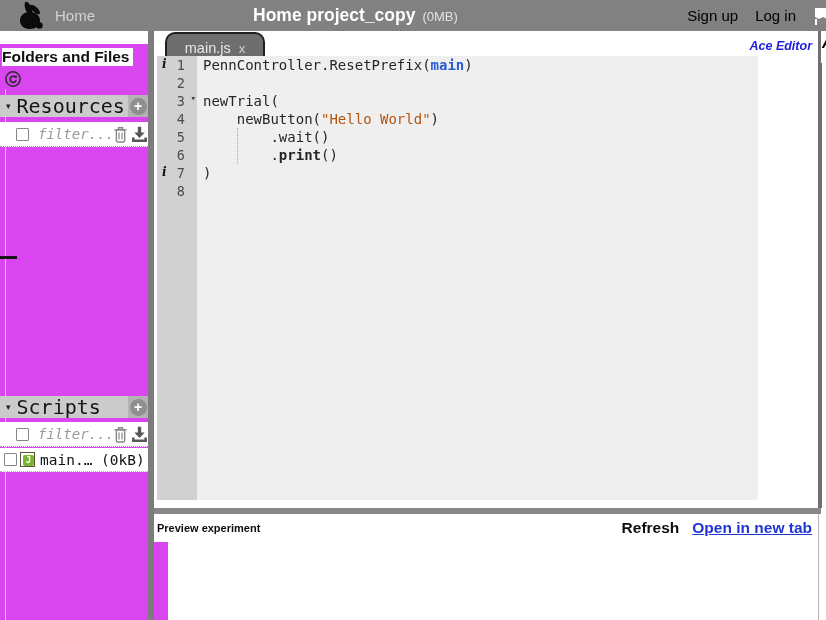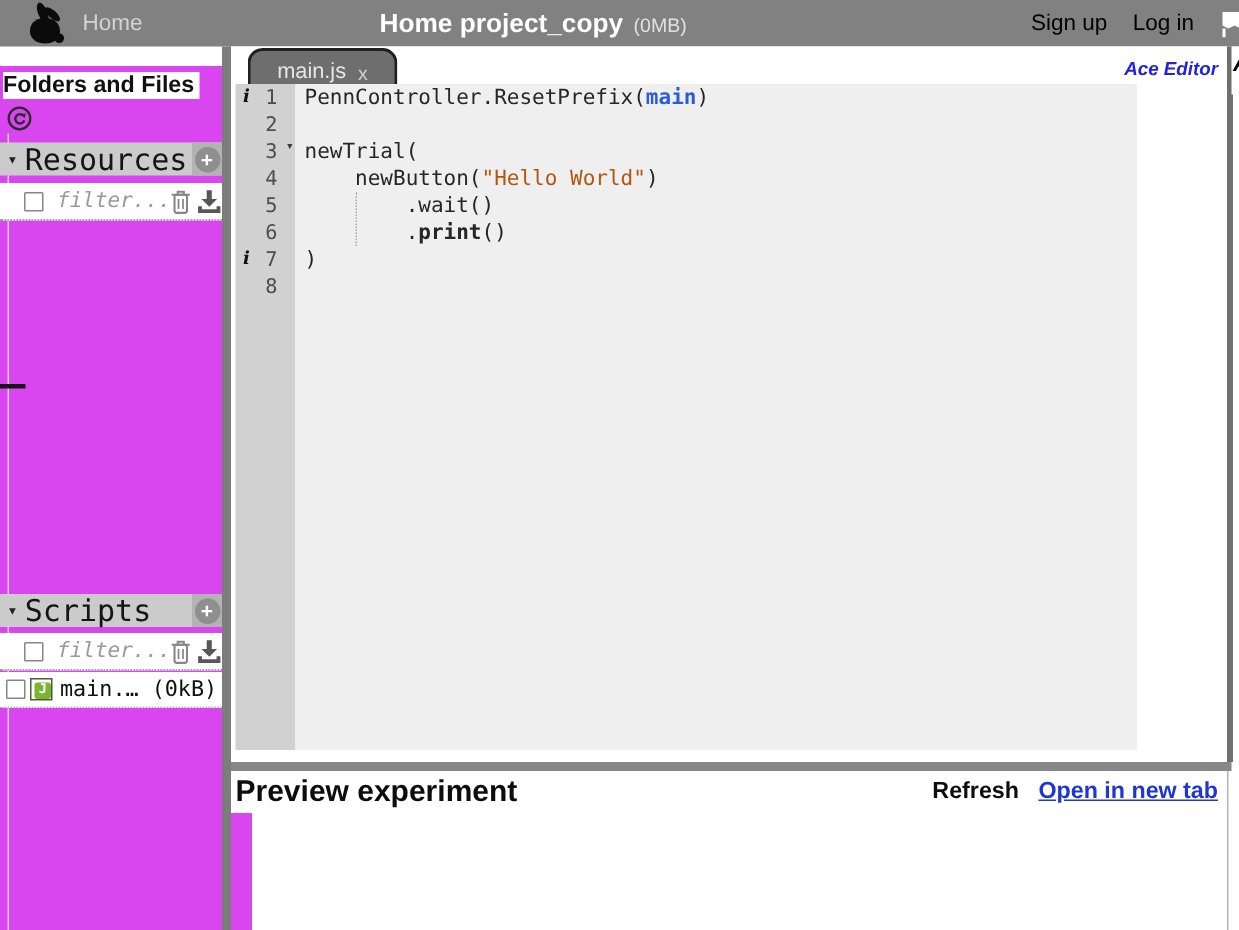--- a/index.html
+++ b/index.html
@@ -113,21 +113,21 @@
               font-family:"DejaVu Sans Mono", monospace; font-size:14px; color:#262626; }
   .tok-constant { color:#2b5bd7; font-weight:bold; }
   .tok-string { color:#b4550e; }
   .tok-bold { font-weight:bold; }
   .indent-guide { position:absolute; left:40px; top:72px; height:36px; width:0;
                   border-left:1px dotted #a8a8a8; }
 
   
   .preview-bar { position:absolute; left:154px; top:514px; width:664px; height:28px;
                  background:#fff; display:flex; align-items:center; }
-  .preview-title { font-size:20px; font-weight:bold; color:#0d0d0d; margin-left:3px; }
+  .preview-title { font-size:11px; font-weight:bold; color:#0d0d0d; margin-left:3px; }
   .preview-right { margin-left:auto; display:flex; align-items:center; gap:13px;
                    padding-right:6px; }
   .refresh-link { font-size:15.5px; font-weight:bold; color:#0d0d0d; cursor:pointer; }
   .open-link { font-size:15.5px; font-weight:bold; color:#1f35d4;
                text-decoration:underline; cursor:pointer; }
 </style>
 </head>
 <body>
 
 <div class="app">

